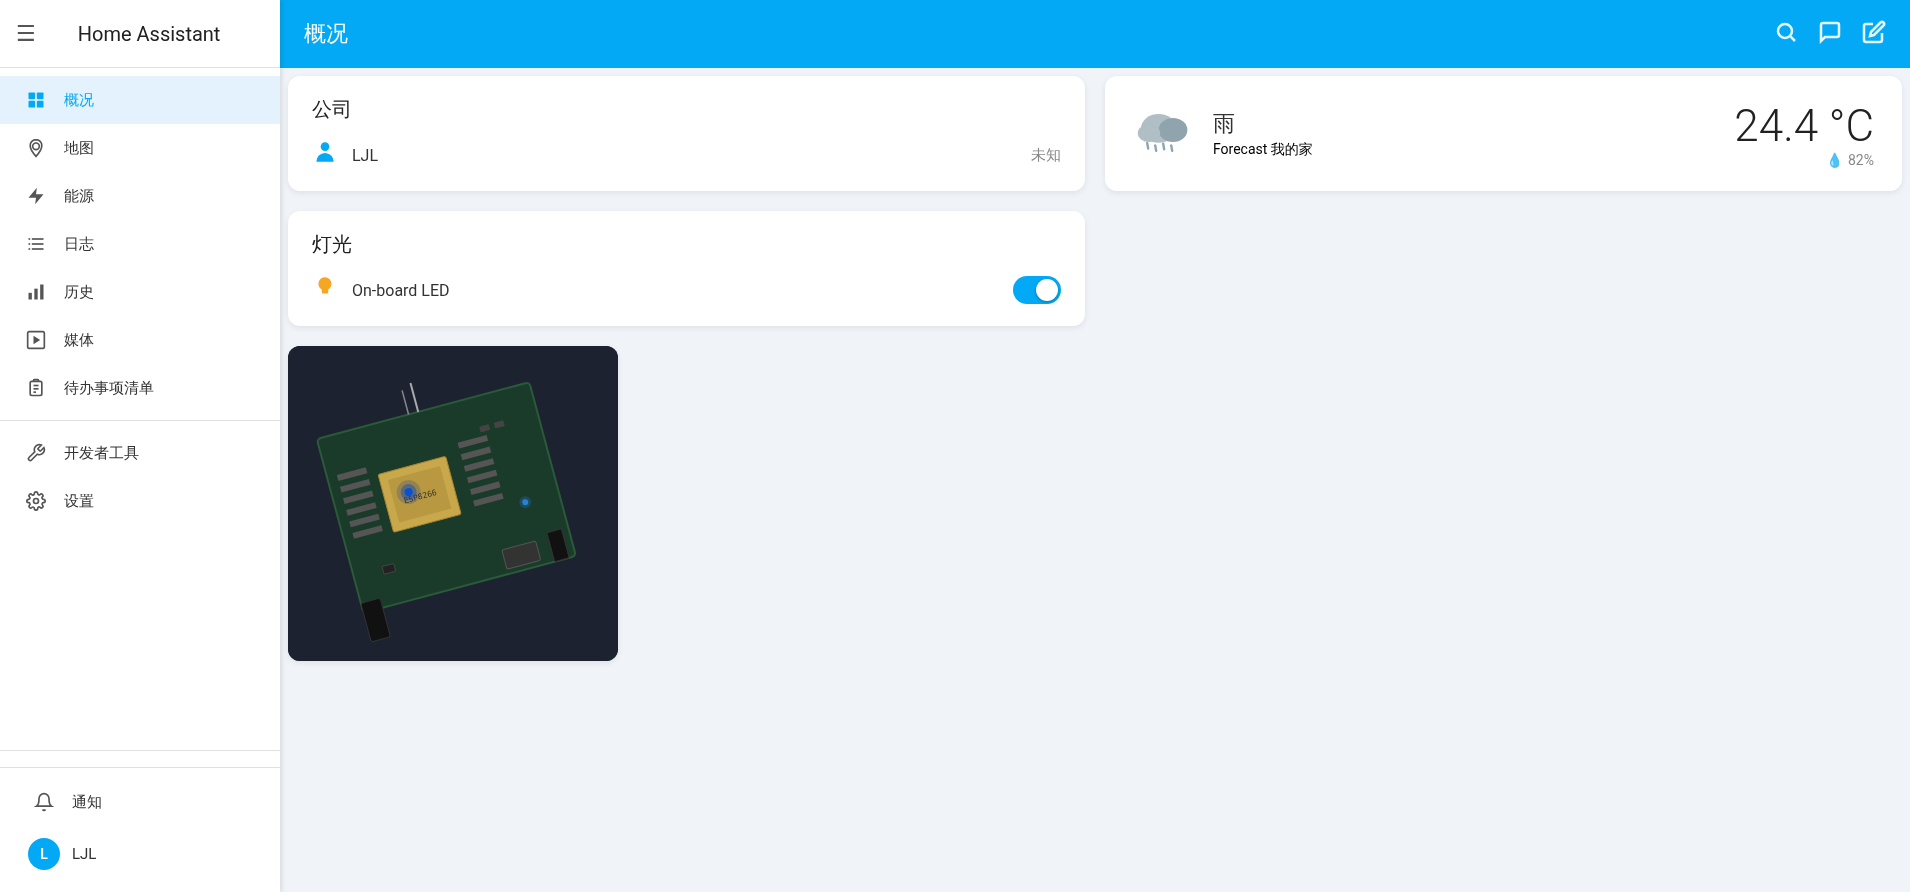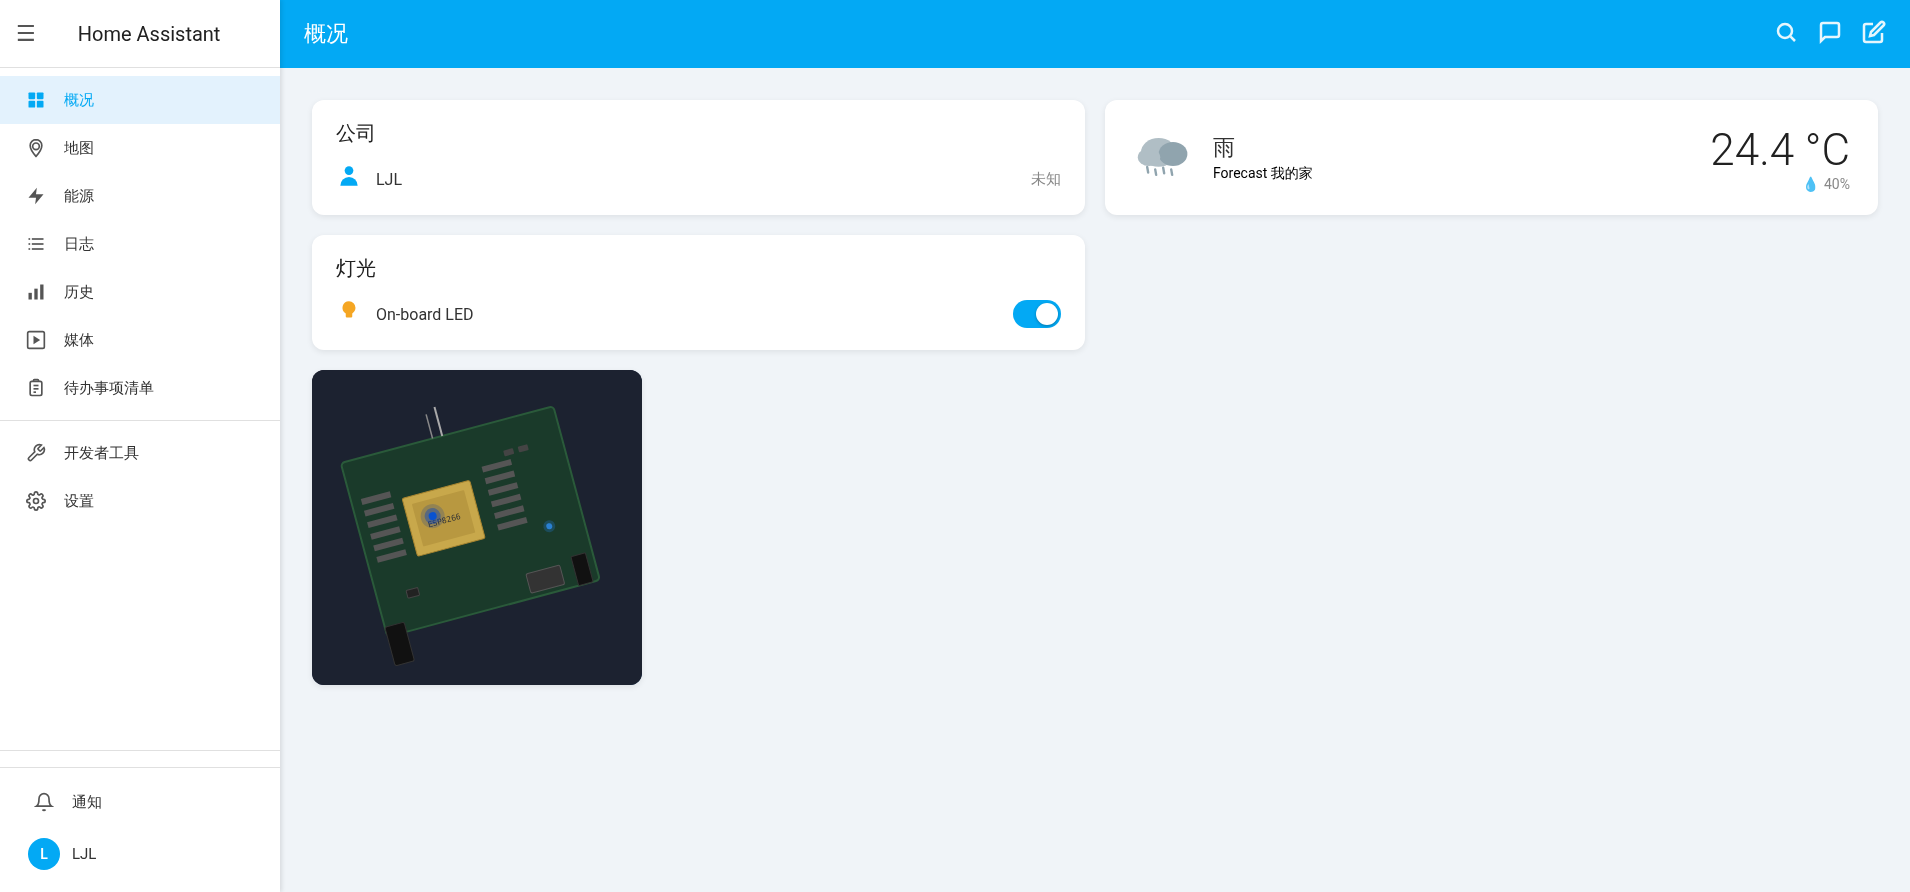--- a/index.html
+++ b/index.html
@@ -124,21 +124,21 @@
       color: #fff;
       font-size: 22px;
       cursor: pointer;
       opacity: 0.9;
     }
 
     
     #content {
       flex: 1;
       overflow-y: auto;
-      padding: 32px;
+      padding: 8px;
       background: #f0f4f8;
       display: grid;
       grid-template-columns: 1fr 1fr;
       grid-template-rows: auto auto auto;
       gap: 20px;
       align-content: start;
     }
 
     .card {
       background: #fff;
@@ -467,21 +467,21 @@
         </svg>
       </div>
       <div class="weather-info">
         <div class="weather-condition">雨</div>
         <div class="weather-forecast-label">Forecast 我的家</div>
       </div>
       <div class="weather-temp-area">
         <div class="weather-temp">24.4 °C</div>
         <div class="weather-humidity">
           <span class="drop-icon">💧</span>
-          <span>40%</span>
+          <span>82%</span>
         </div>
       </div>
     </div>
 
     <div class="card" id="light-card">
       <div class="card-title">灯光</div>
       <div class="light-row">
         <span class="bulb-icon">
           <svg width="26" height="26" viewBox="0 0 24 24" fill="#f5a623">
             <path d="M9 21h6M12 3a6 6 0 0 1 6 6c0 2.22-1.21 4.16-3 5.2V17a1 1 0 0 1-1 1H10a1 1 0 0 1-1-1v-2.8A6.001 6.001 0 0 1 12 3z" fill="#f5a623"></path>

